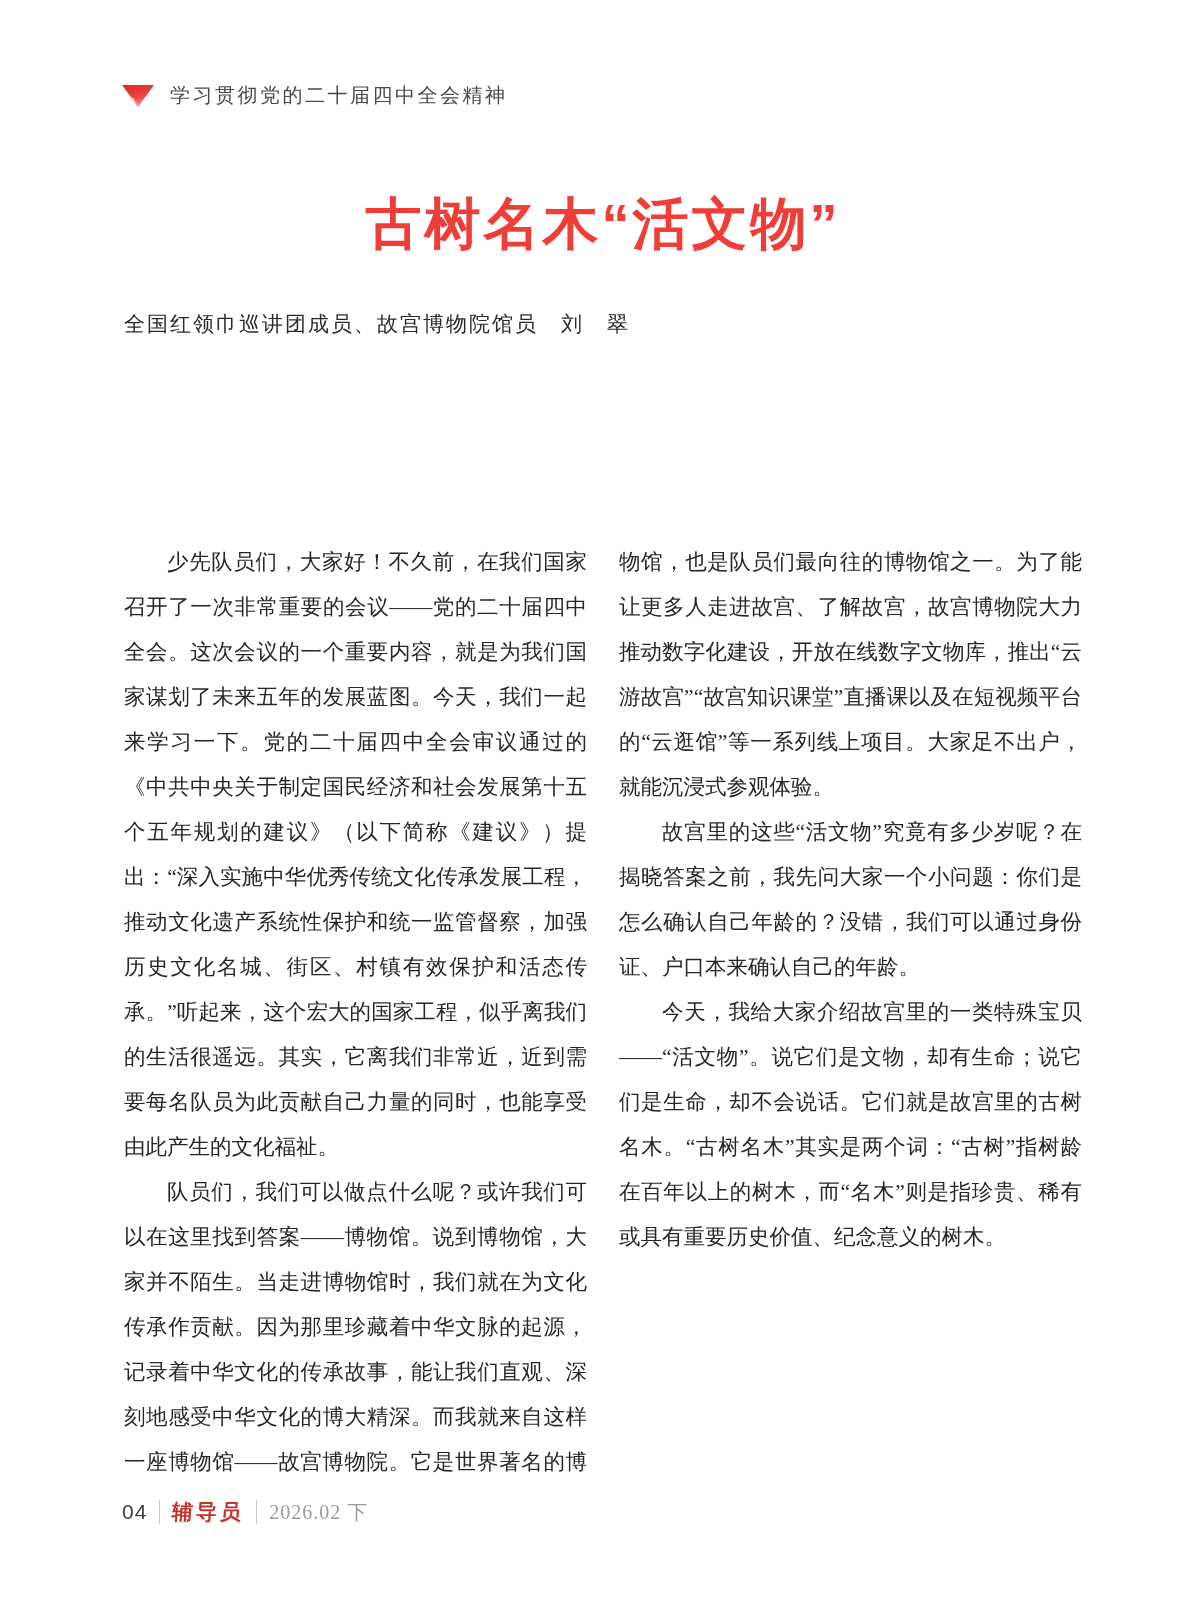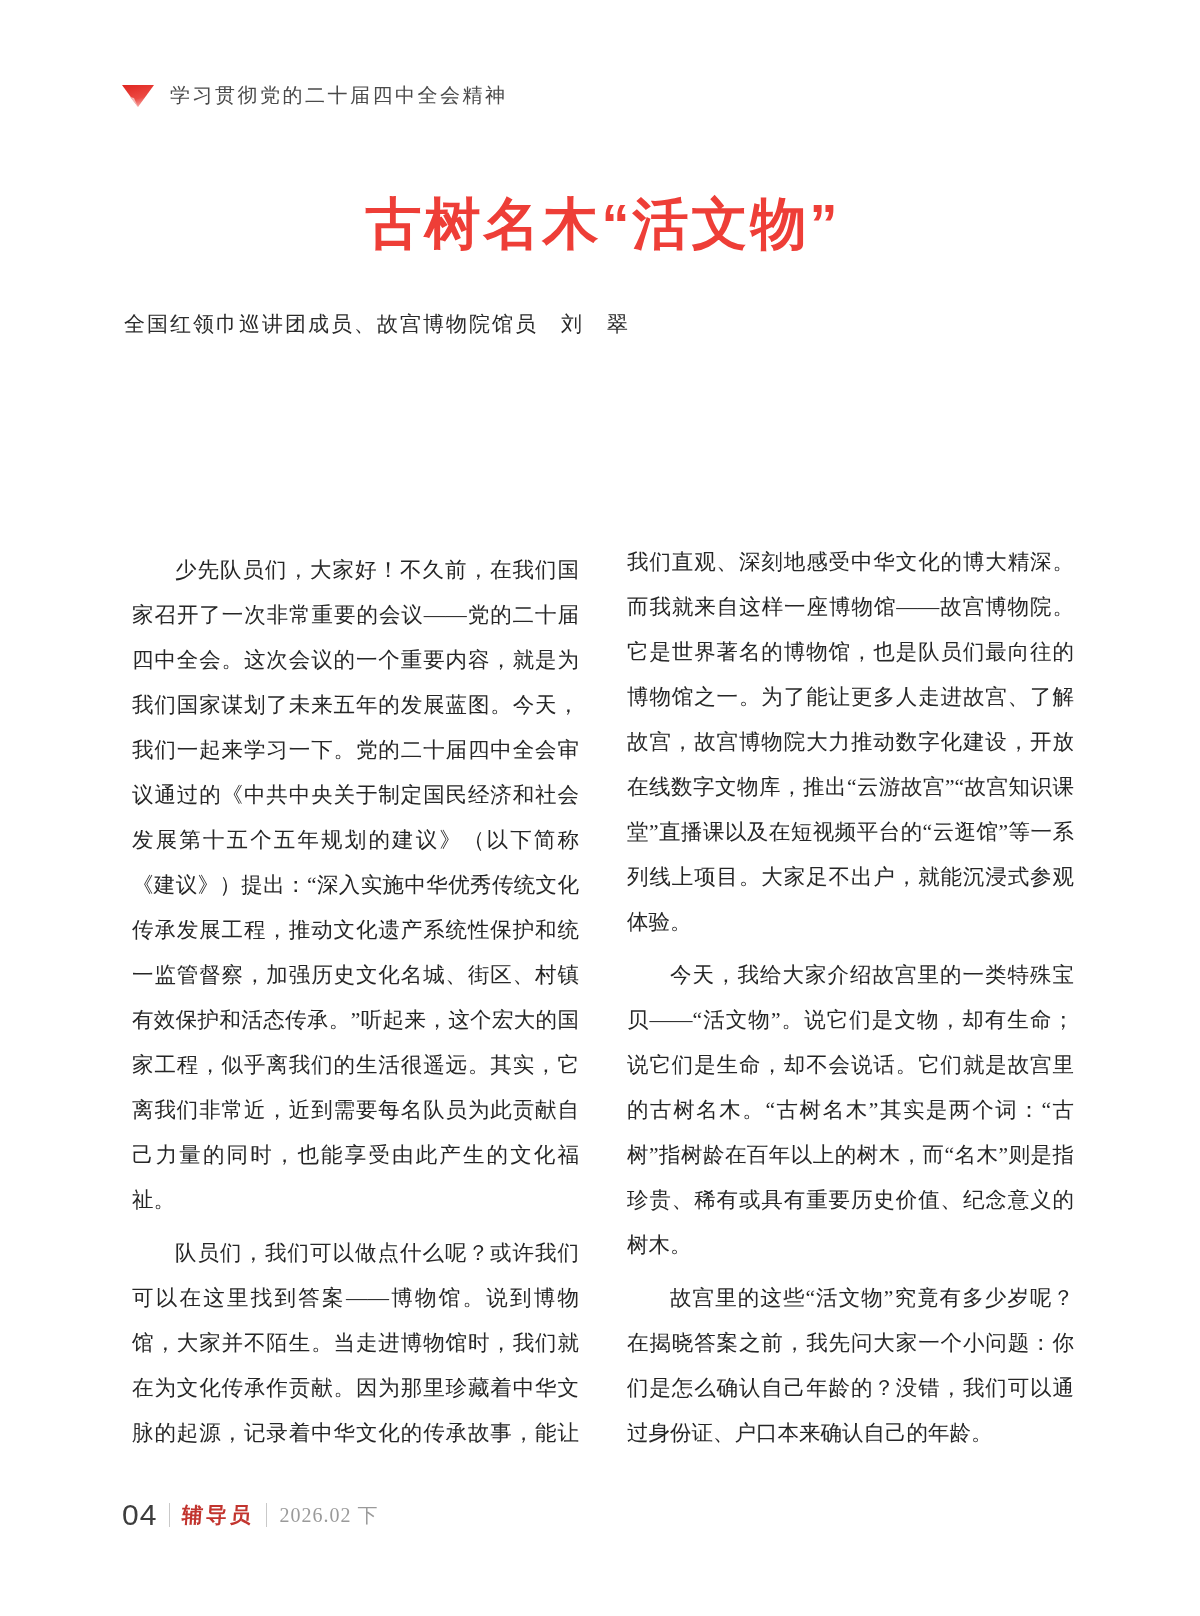--- a/index.html
+++ b/index.html
@@ -45,30 +45,30 @@
 
   
   .article{
     position:absolute;left:124px;top:540px;width:958px;height:950px;
     column-count:2;column-gap:32px;column-fill:auto;
     font-size:21.5px;line-height:45px;
     text-align:justify;
     color:#262626;
     overflow:hidden;
   }
-  .article p{margin:8px;text-indent:2em;}
+  .article p{margin:0;text-indent:2em;}
 
   
   .footer{
     position:absolute;left:122px;top:1498px;
     display:flex;align-items:center;gap:12px;
   }
   .page-num{
     font-family:"Liberation Sans","DejaVu Sans",sans-serif;
-    font-size:30px;color:#3d3d3d;letter-spacing:1px;
+    font-size:21px;color:#3d3d3d;letter-spacing:1px;
   }
   .foot-sep{width:1px;height:24px;background:#c9c9c9;}
   .mag-logo{
     font-size:21px;font-weight:bold;color:#c2342e;
     letter-spacing:3px;
     font-family:"Liberation Serif","DejaVu Serif",serif;
     transform:skewX(-4deg);
   }
   .issue{
     font-family:Liberation Serif, serif;
@@ -95,22 +95,22 @@
     <div class="header-label">学习贯彻党的二十届四中全会精神</div>
   </div>
 
   <div class="title">古树名木“活文物”</div>
 
   <div class="byline">全国红领巾巡讲团成员、故宫博物院馆员　刘　翠</div>
 
   <div class="article">
       <p>少先队员们，大家好！不久前，在我们国家召开了一次非常重要的会议——党的二十届四中全会。这次会议的一个重要内容，就是为我们国家谋划了未来五年的发展蓝图。今天，我们一起来学习一下。党的二十届四中全会审议通过的《中共中央关于制定国民经济和社会发展第十五个五年规划的建议》（以下简称《建议》）提出：“深入实施中华优秀传统文化传承发展工程，推动文化遗产系统性保护和统一监管督察，加强历史文化名城、街区、村镇有效保护和活态传承。”听起来，这个宏大的国家工程，似乎离我们的生活很遥远。其实，它离我们非常近，近到需要每名队员为此贡献自己力量的同时，也能享受由此产生的文化福祉。</p>
       <p>队员们，我们可以做点什么呢？或许我们可以在这里找到答案——博物馆。说到博物馆，大家并不陌生。当走进博物馆时，我们就在为文化传承作贡献。因为那里珍藏着中华文脉的起源，记录着中华文化的传承故事，能让我们直观、深刻地感受中华文化的博大精深。而我就来自这样一座博物馆——故宫博物院。它是世界著名的博物馆，也是队员们最向往的博物馆之一。为了能让更多人走进故宫、了解故宫，故宫博物院大力推动数字化建设，开放在线数字文物库，推出“云游故宫”“故宫知识课堂”直播课以及在短视频平台的“云逛馆”等一系列线上项目。大家足不出户，就能沉浸式参观体验。</p>
+      <p>故宫里的这些“活文物”究竟有多少岁呢？在揭晓答案之前，我先问大家一个小问题：你们是怎么确认自己年龄的？没错，我们可以通过身份证、户口本来确认自己的年龄。</p>
       <p>今天，我给大家介绍故宫里的一类特殊宝贝——“活文物”。说它们是文物，却有生命；说它们是生命，却不会说话。它们就是故宫里的古树名木。“古树名木”其实是两个词：“古树”指树龄在百年以上的树木，而“名木”则是指珍贵、稀有或具有重要历史价值、纪念意义的树木。</p>
-      <p>故宫里的这些“活文物”究竟有多少岁呢？在揭晓答案之前，我先问大家一个小问题：你们是怎么确认自己年龄的？没错，我们可以通过身份证、户口本来确认自己的年龄。</p>
     </div>
 
   <div class="footer">
     <div class="page-num">04</div>
     <div class="foot-sep"></div>
     <div class="mag-logo">辅导员</div>
     <div class="foot-sep"></div>
     <div class="issue">2026.02 下</div>
   </div>
 

